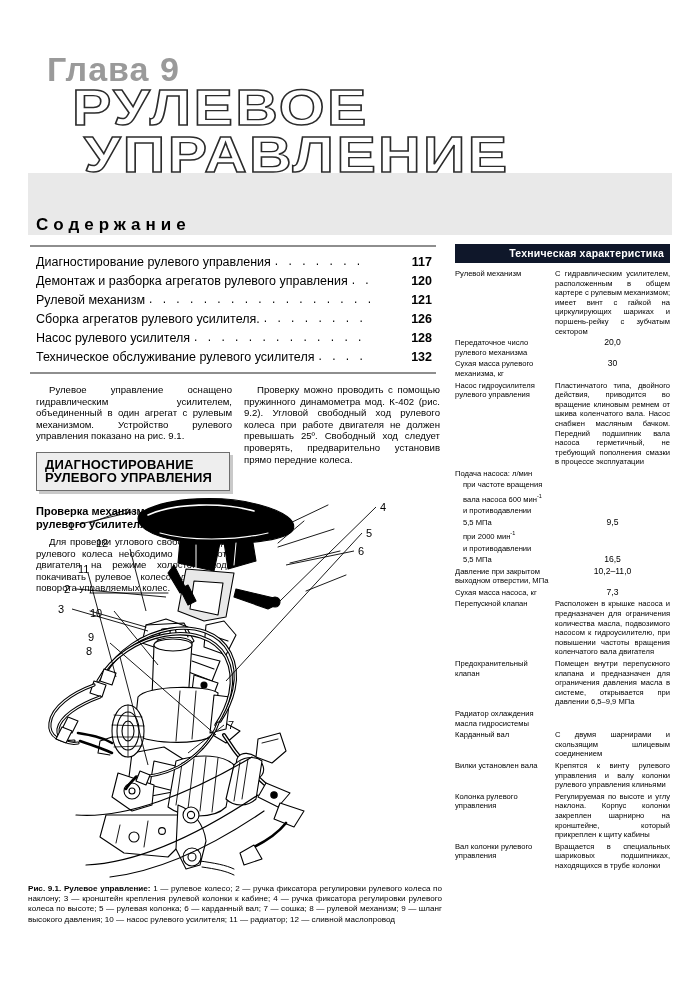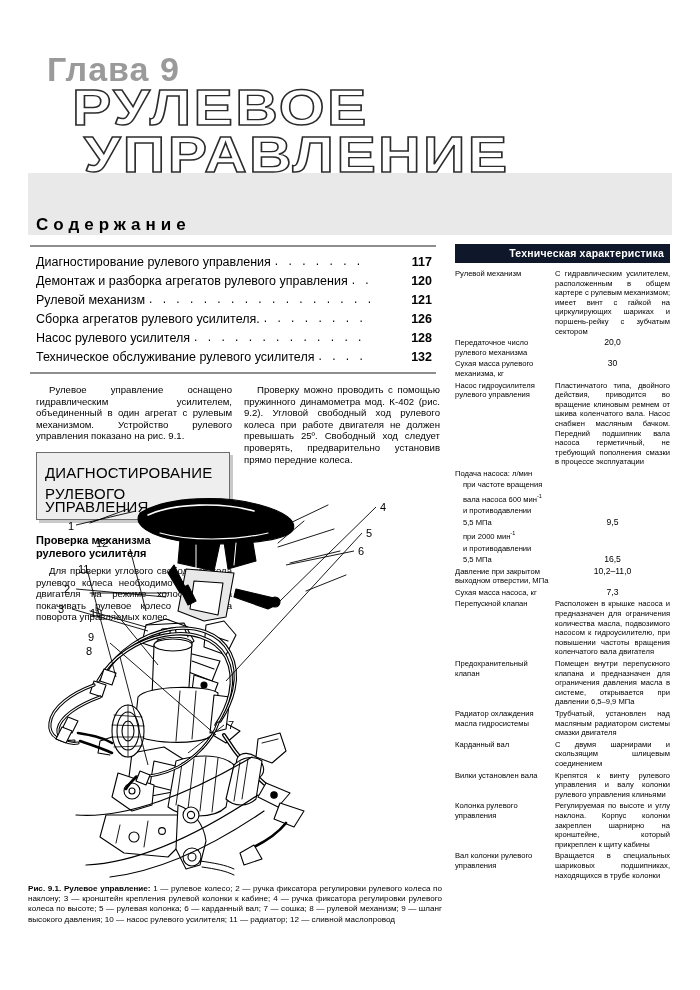--- a/index.html
+++ b/index.html
@@ -144,25 +144,24 @@
     margin-top: 10px;
     width: 194px;
     background: #eeeeee;
     border: 1px solid #6e6e6e;
     box-shadow: 3px 3px 0 #c9c9c9;
     padding: 5px 8px 6px 8px;
     box-sizing: border-box;
   }
   .headbox span {
     display: block;
-    font-size: 15px;
-    font-weight: normal;
+    font-size: 13px;
+    font-weight: bold;
     line-height: 13px;
     letter-spacing: .2px;
-    margin-top: 8px;
   }
   .subhead {
     margin: 14px 0 5px 0;
     font-size: 11px;
     font-weight: bold;
     line-height: 13px;
   }
 
   
   .tech {
@@ -370,21 +369,20 @@
           <div class="v just">Расположен в крышке насоса и предназначен для ограничения количества масла, подвозимого насосом к гидроусилителю, при повышении частоты вращения коленчатого вала двигателя</div>
         </div>
         <div class="trow">
           <div class="k">Предохранительный
 клапан</div>
           <div class="v just">Помещен внутри перепускного клапана и предназначен для ограничения давления масла в системе, открывается при давлении 6,5–9,9 МПа</div>
         </div>
         <div class="trow">
           <div class="k">Радиатор охлаждения
 масла гидросистемы</div>
-          <div class="v just">Трубчатый, установлен над масляным радиатором системы смазки двигателя</div>
         </div>
         <div class="trow">
           <div class="k">Карданный вал</div>
           <div class="v just">С двумя шарнирами и скользящим шлицевым соединением</div>
         </div>
         <div class="trow">
           <div class="k">Вилки установлен вала</div>
           <div class="v just">Крепятся к винту рулевого управления и валу колонки рулевого управления клиньями</div>
         </div>
         <div class="trow">

